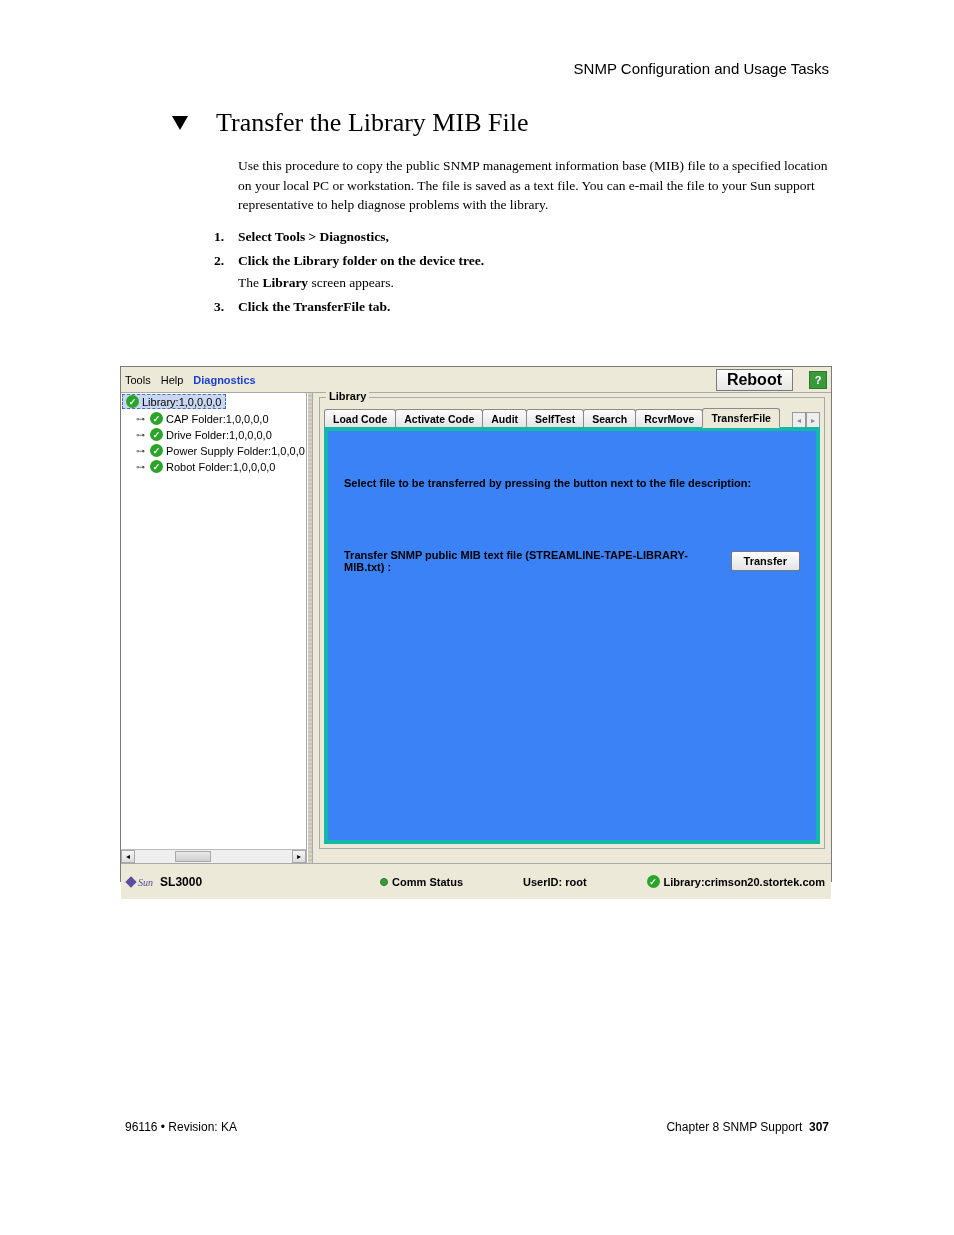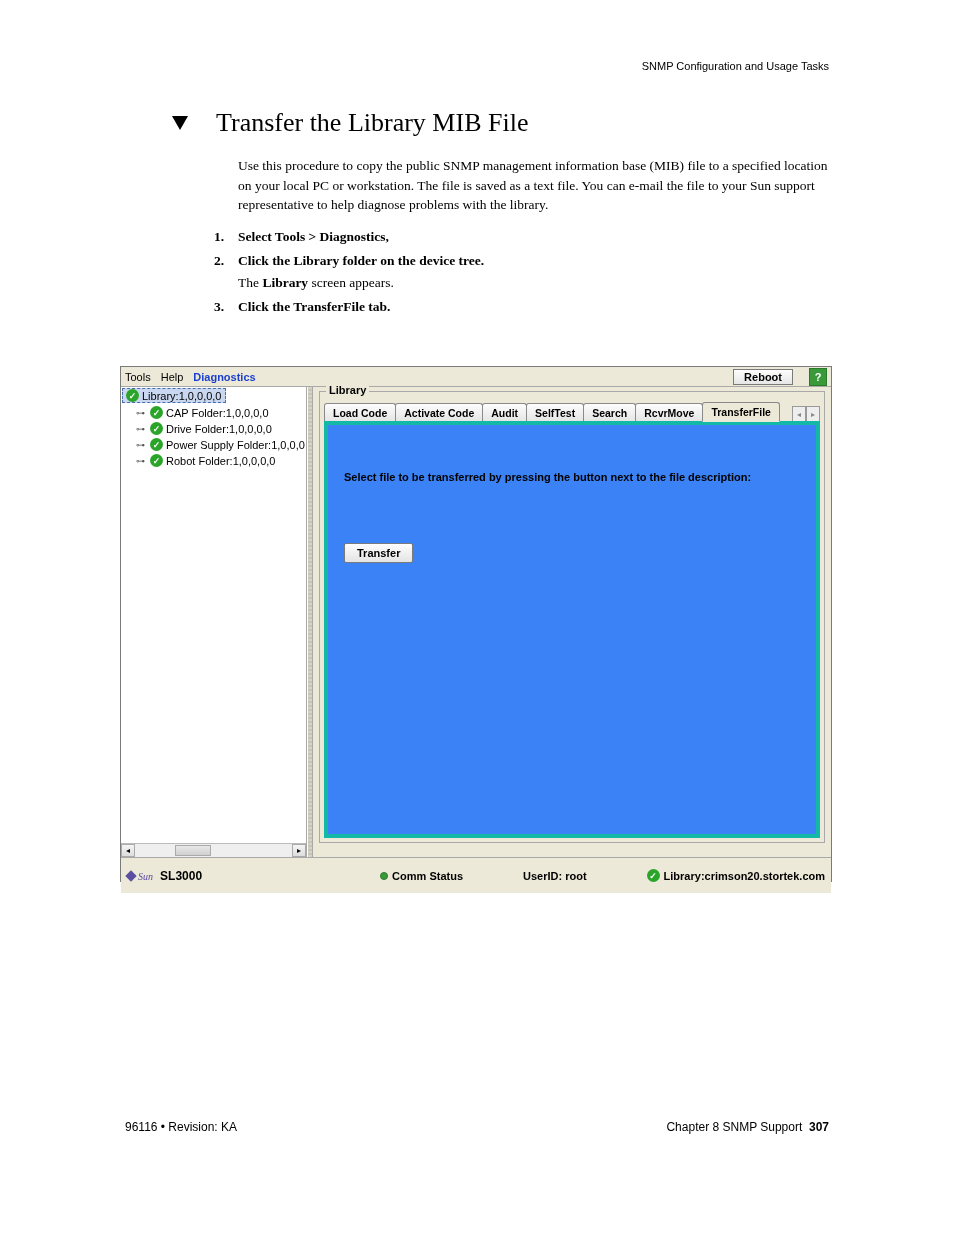--- a/index.html
+++ b/index.html
@@ -8,21 +8,21 @@
     background: #fff;
     width: 954px;
     height: 1235px;
     position: relative;
     color: #000;
   }
   .page-header-right {
     position: absolute;
     top: 60px;
     right: 125px;
-    font-size: 11px;
+    font-size: 15px;
     font-family: Arial, Helvetica, sans-serif;
   }
   .content {
     position: absolute;
     top: 108px;
     left: 200px;
     width: 630px;
   }
   .main-heading {
     font-family: Georgia, serif;
@@ -70,32 +70,32 @@
     height: 516px;
     border: 1px solid #7a7a7a;
     background: #ece9d8;
     font-family: Arial, Helvetica, sans-serif;
     font-size: 11px;
     color: #000;
   }
   .menubar {
     display: flex;
     align-items: center;
-    height: 20px;
+    height: 26px;
     padding: 0 4px;
     border-bottom: 1px solid #a9a9a9;
     background: #ece9d8;
     gap: 10px;
   }
   .menubar .spacer { flex: 1; }
   .reboot-btn {
     background: linear-gradient(#fdfdfd,#e6e6e6);
     border: 1px solid #7a7a7a;
     padding: 1px 10px;
-    font-size: 11px;
+    font-size: 16px;
     font-weight: bold;
   }
   .help-icon {
     background: #3a9a3a;
     color: #fff;
     width: 18px; height: 18px;
     border: 1px solid #2a7a2a;
     display: inline-flex;
     align-items: center;
     justify-content: center;
@@ -411,20 +411,21 @@
           <div class="tab">RcvrMove</div>
           <div class="tab active">TransferFile</div>
           <div class="tab-scroll">
             <div class="tbtn">◂</div>
             <div class="tbtn">▸</div>
           </div>
         </div>
         <div class="tab-content">
           <div class="instr">Select file to be transferred by pressing the button next to the file description:</div>
           <div class="transfer-row">
+            <span>Transfer SNMP public MIB text file (STREAMLINE-TAPE-LIBRARY-MIB.txt) :</span>
             <button class="transfer-btn">Transfer</button>
           </div>
         </div>
       </div>
     </div>
   </div>
 
   <div class="statusbar">
     <span>
       <span class="sun-diamond"></span><span class="sun-logo">Sun</span>

